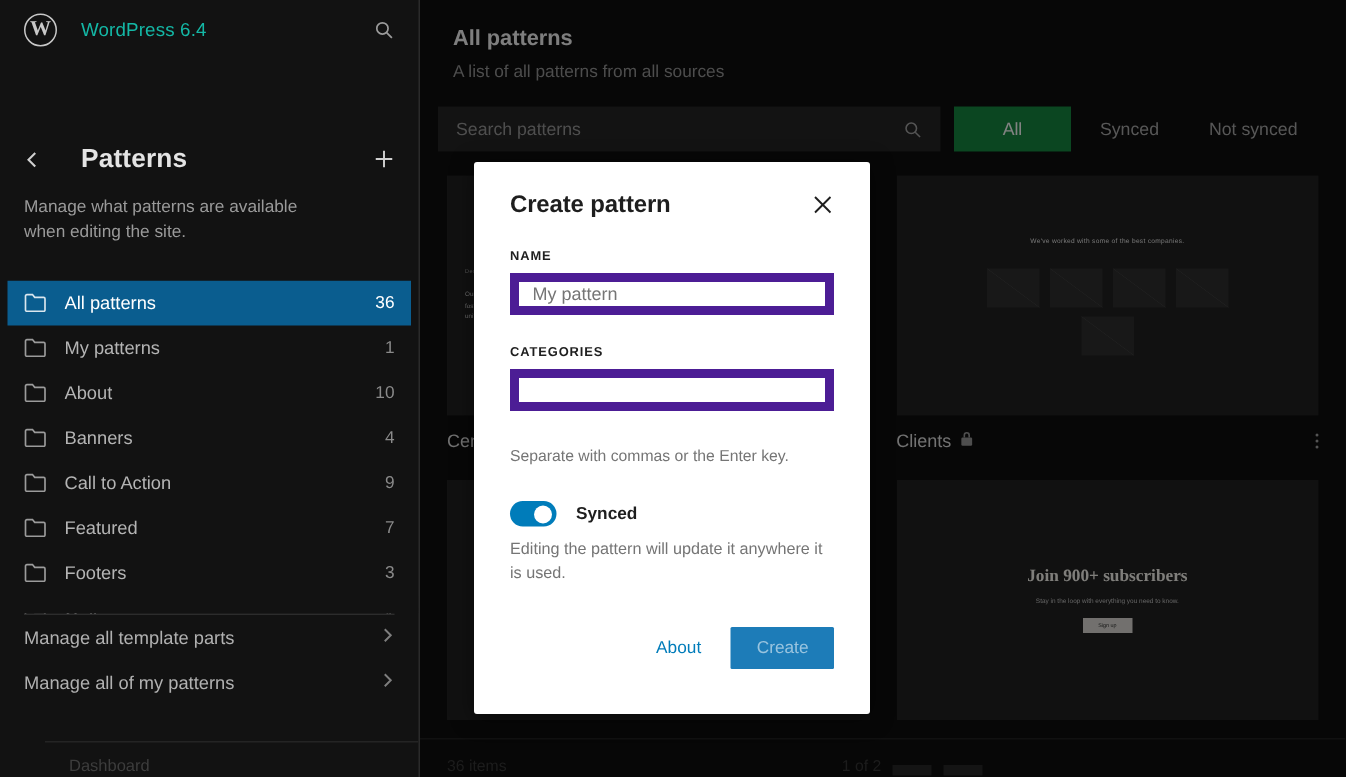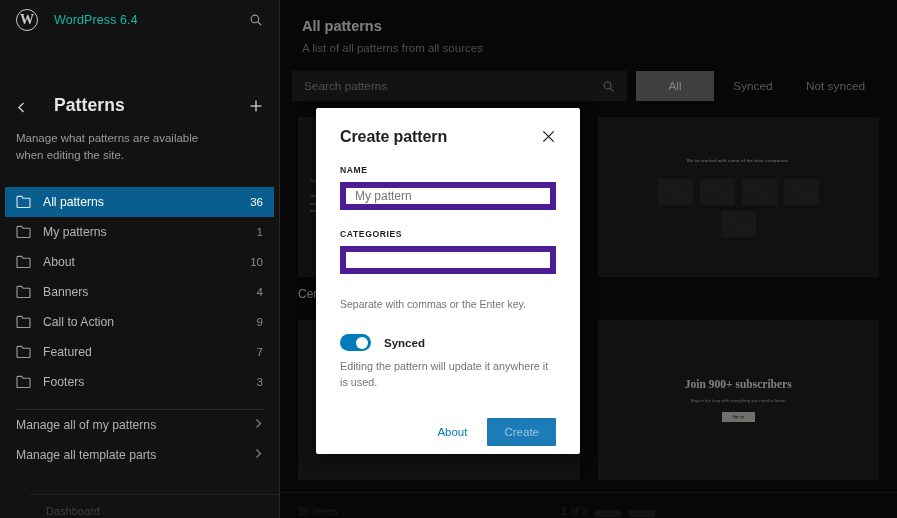--- a/index.html
+++ b/index.html
@@ -89,21 +89,21 @@
   .search-box {
     flex: 1; height: 30px; background: #232323; display: flex; align-items: center;
     padding: 0 12px; color: #8f8f8f; font-size: 11.8px;
   }
   .search-box .sp { margin-left: auto; color: #9a9a9a; display: flex; }
   .seg { display: flex; height: 30px; margin-left: 9px; }
   .seg-btn {
     min-width: 78px; padding: 0 14px; display: flex; align-items: center; justify-content: center;
     color: #9e9e9e; font-size: 11.8px;
   }
-  .seg-btn.active { background: #737373; color: #ededed; }
+  .seg-btn.active { background: #15803d; color: #ededed; }
 
   .grid {
     display: grid; grid-template-columns: 1fr 1fr; gap: 18px;
     padding: 16px 18px 0 18px;
   }
   .card { position: relative; }
   .card-preview {
     background: #1f1f1f; height: 160px; overflow: hidden;
     display: flex; align-items: center; justify-content: center;
   }
@@ -139,21 +139,21 @@
     display: flex; align-items: flex-end; padding: 0 18px 1px 18px;
     color: #343434; font-size: 10.5px; gap: 0;
   }
   .pg-center { margin: 0 auto; display: flex; align-items: flex-end; gap: 8px; }
   .pg-btn { width: 26px; height: 7px; background: #262626; }
 
   
   #overlay { position: absolute; inset: 0; background: rgba(0,0,0,.45); }
   #modal {
     position: absolute; left: 316px; top: 108px; width: 264px;
-    background: #fff; border-radius: 2px; padding: 20px 24px 8px 24px;
+    background: #fff; border-radius: 2px; padding: 20px 24px 30px 24px;
     box-shadow: 0 2px 14px rgba(0,0,0,.5);
   }
   .md-head { display: flex; align-items: flex-start; }
   .md-title { color: #1e1e1e; font-size: 16px; font-weight: 700; letter-spacing: -.1px; }
   .md-close { margin-left: auto; color: #1e1e1e; display: flex; margin-top: 1px; }
   .fld-label {
     color: #1e1e1e; font-size: 8.6px; font-weight: 700; letter-spacing: .6px;
     margin-top: 19px; margin-bottom: 7px;
   }
   .fld-input {
@@ -274,29 +274,29 @@
           </svg>
         <span class="cat-label">Gallery</span>
         <span class="cat-count">1</span>
       </div>
       <div class="cat-fade"></div>
     </div>
 
     <div class="sb-divider"></div>
 
     <div class="manage-item">
-      <span>Manage all of my patterns</span>
+      <span>Manage all template parts</span>
       <span class="manage-chev">
         <svg width="9" height="11" viewBox="0 0 9 11" fill="none" stroke="currentColor" stroke-width="1.3">
             <polyline points="2.5,1.5 6.5,5.5 2.5,9.5"></polyline>
           </svg>
       </span>
     </div>
     <div class="manage-item">
-      <span>Manage all template parts</span>
+      <span>Manage all of my patterns</span>
       <span class="manage-chev">
         <svg width="9" height="11" viewBox="0 0 9 11" fill="none" stroke="currentColor" stroke-width="1.3">
             <polyline points="2.5,1.5 6.5,5.5 2.5,9.5"></polyline>
           </svg>
       </span>
     </div>
 
     <div class="sb-bottom">
       <span>Dashboard</span>
     </div>
@@ -354,20 +354,34 @@
               <div class="pv-logo"></div>
               <div class="pv-logo"></div>
               <div class="pv-logo"></div>
               <div class="pv-logo"></div>
             </div>
             <div class="pv-logos second">
               <div class="pv-logo"></div>
             </div>
           </div>
         </div>
+        <div class="card-foot">
+          <span class="card-name">Clients</span>
+          <span class="lock-ico">
+            <svg width="9" height="11" viewBox="0 0 10 12" fill="#b0b0b0">
+              <rect x="1" y="5" width="8" height="6.2" rx="1"></rect>
+              <path d="M2.6 5V3.4a2.4 2.4 0 014.8 0V5h-1.2V3.4a1.2 1.2 0 00-2.4 0V5z"></path>
+            </svg>
+          </span>
+          <span class="dots">
+              <i></i>
+              <i></i>
+              <i></i>
+            </span>
+        </div>
       </div>
 
       <div class="card">
         <div class="card-preview"></div>
       </div>
 
       <div class="card">
         <div class="card-preview">
           <div class="pv-inner">
             <div class="pv-sub-title">Join 900+ subscribers</div>

